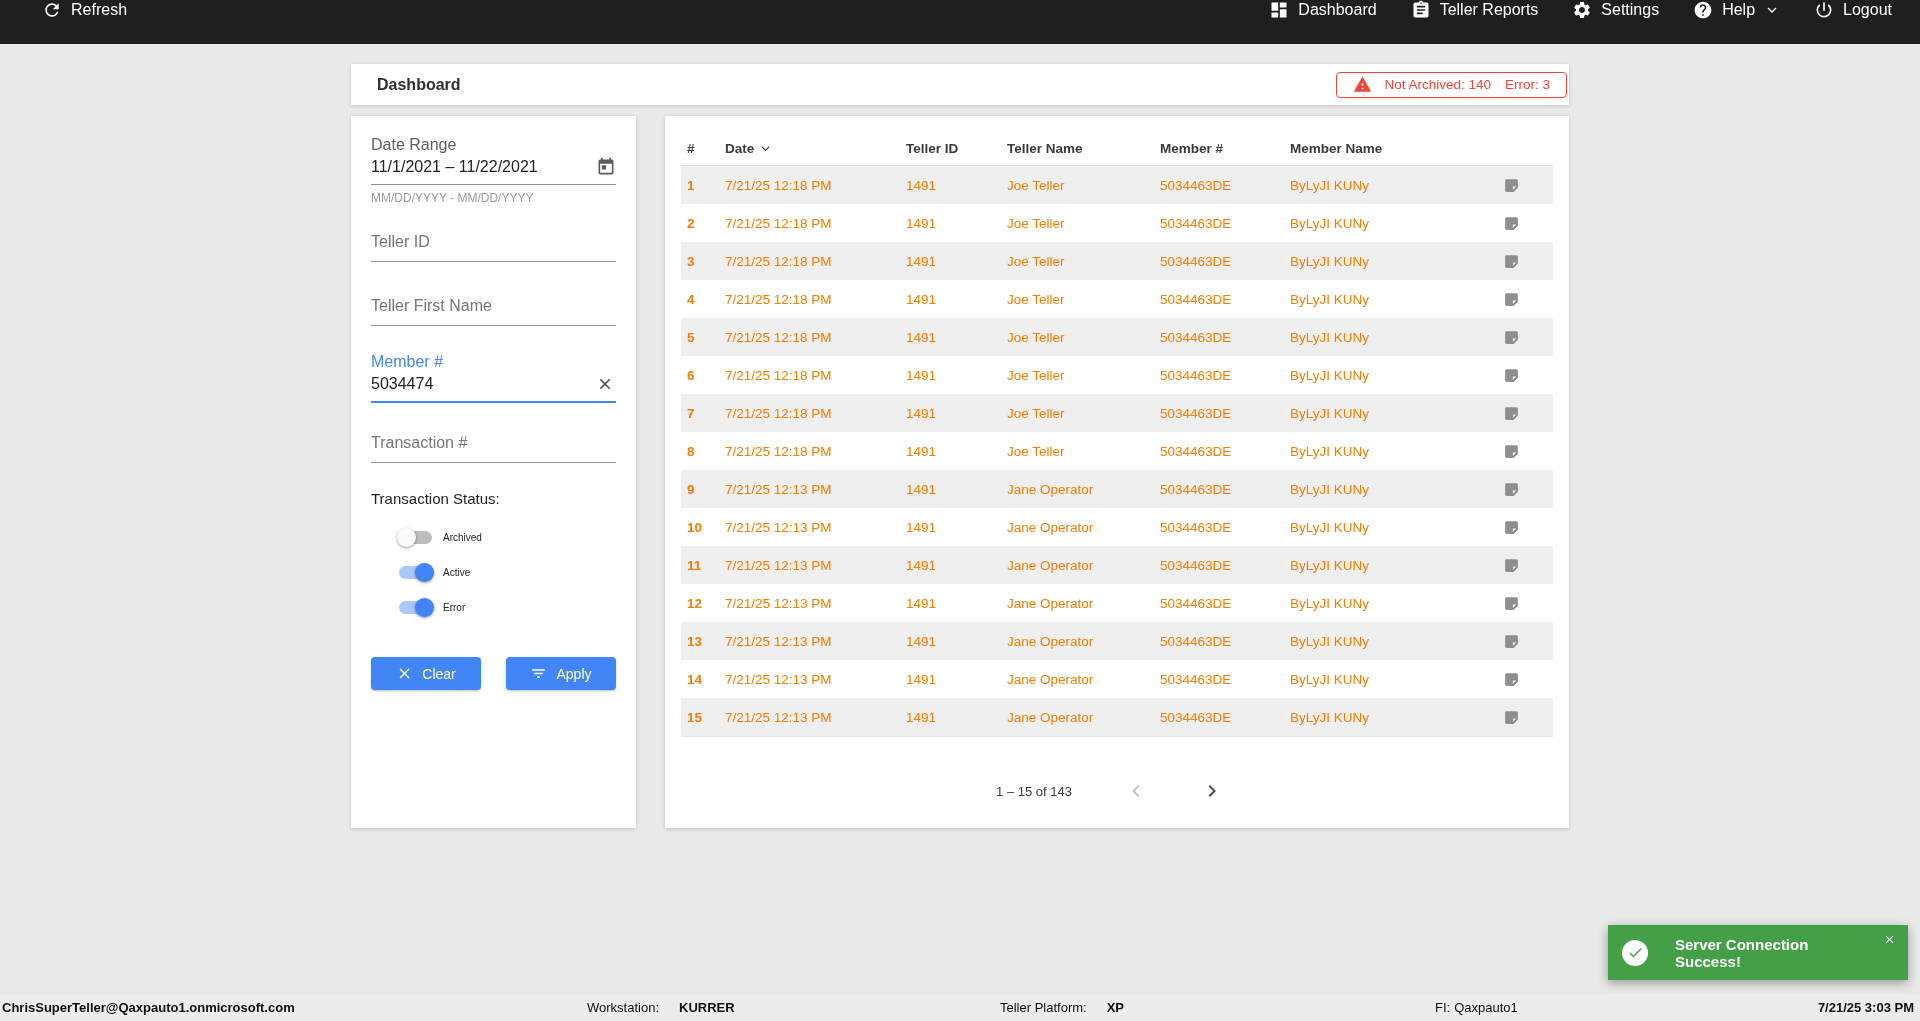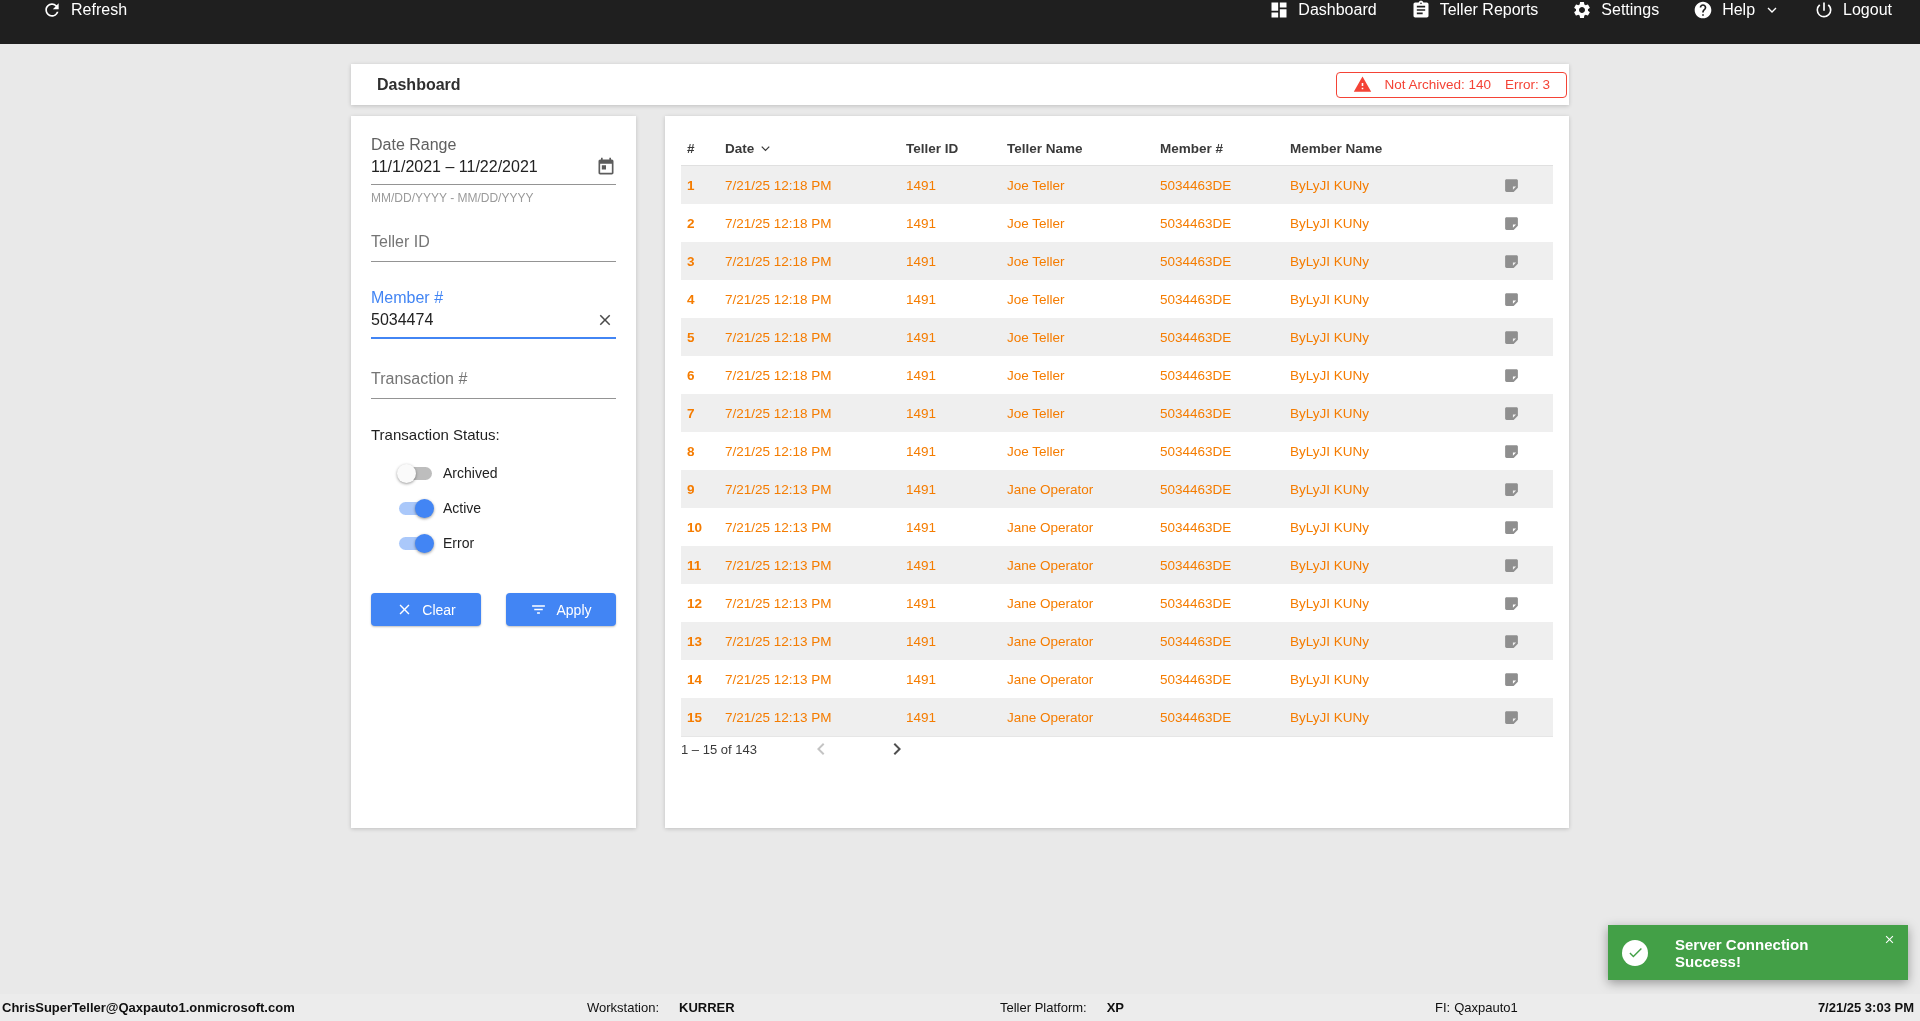--- a/index.html
+++ b/index.html
@@ -81,21 +81,21 @@
     width:33px; height:13px; border-radius:7px; background:rgba(0,0,0,.26);
     position:relative; cursor:pointer; flex:none;
   }
   .switch .thumb {
     width:19px; height:19px; border-radius:50%; background:#fafafa;
     box-shadow:0 1px 3px rgba(0,0,0,.4);
     position:absolute; top:-3px; left:-2px;
   }
   .switch.on { background:rgba(66,133,244,.45); }
   .switch.on .thumb { background:var(--accent-blue,#4285f4); left:auto; right:-2px; }
-  .toggle-label { font-size:14px; color:#222; }
+  .toggle-label { font-size:10px; color:#222; }
 
   .btn-row { display:flex; justify-content:space-between; margin-top:40px; }
   .btn {
     width:110px; height:33px; border:none; border-radius:4px;
     background:var(--accent-blue,#4285f4); color:#fff; font-size:14px; font-family:inherit;
     display:flex; align-items:center; justify-content:center; gap:9px; cursor:pointer;
     box-shadow:0 1px 2px rgba(0,0,0,.25);
   }
   .btn svg { width:17px; height:17px; fill:#fff; }
 
@@ -117,22 +117,22 @@
   .col-date  { width:181px; display:flex; align-items:center; gap:4px; }
   .col-tid   { width:101px; }
   .col-tname { width:153px; }
   .col-mnum  { width:130px; }
   .col-mname { flex:1; }
   .col-icon  { width:56px; display:flex; justify-content:flex-start; padding-left:6px; }
   .col-icon svg { width:17px; height:17px; fill:#8f8f8f; cursor:pointer; }
   .sort-icon svg { width:15px; height:15px; }
 
   .paginator {
-    display:flex; align-items:center; justify-content:flex-start;
-    padding-right:14px; gap:52px;
+    display:flex; align-items:center; justify-content:center;
+    margin-top:42px; padding-right:14px; gap:52px;
     font-size:13px; color:#3a3a3a;
   }
   .page-btn { cursor:pointer; }
   .page-btn svg { width:24px; height:24px; fill:#4f4f4f; }
   .page-btn.disabled svg { fill:#c4c4c4; }
   .page-btn.disabled { cursor:default; }
 
   
   .toast {
     position:absolute; right:12px; bottom:41px; width:300px; height:55px;
@@ -252,20 +252,21 @@
           <span class="cal-icon">
             <svg viewBox="0 0 24 24">
                 <path d="M19 3h-1V1h-2v2H8V1H6v2H5c-1.11 0-1.99.9-1.99 2L3 19c0 1.1.89 2 2 2h14c1.1 0 2-.9 2-2V5c0-1.1-.9-2-2-2zm0 16H5V8h14v11zM7 10h5v5H7z"></path>
               </svg>
           </span>
         </div>
         <div class="hint">MM/DD/YYYY - MM/DD/YYYY</div>
       </div>
 
       <input class="mat-input" type="text" spellcheck="false" placeholder="Teller ID" style="">
+      <input class="mat-input" type="text" spellcheck="false" placeholder="Teller First Name" style="">
 
       <div class="member-field">
         <div class="float-label blue">Member #</div>
         <div class="member-wrap">
           <input class="member-input" type="text" spellcheck="false" autofocus="" value="5034474" style="">
           <span class="clear-x">
             <svg viewBox="0 0 24 24">
                 <path d="M19 6.41L17.59 5 12 10.59 6.41 5 5 6.41 10.59 12 5 17.59 6.41 19 12 13.41 17.59 19 19 17.59 13.41 12z"></path>
               </svg>
           </span>

